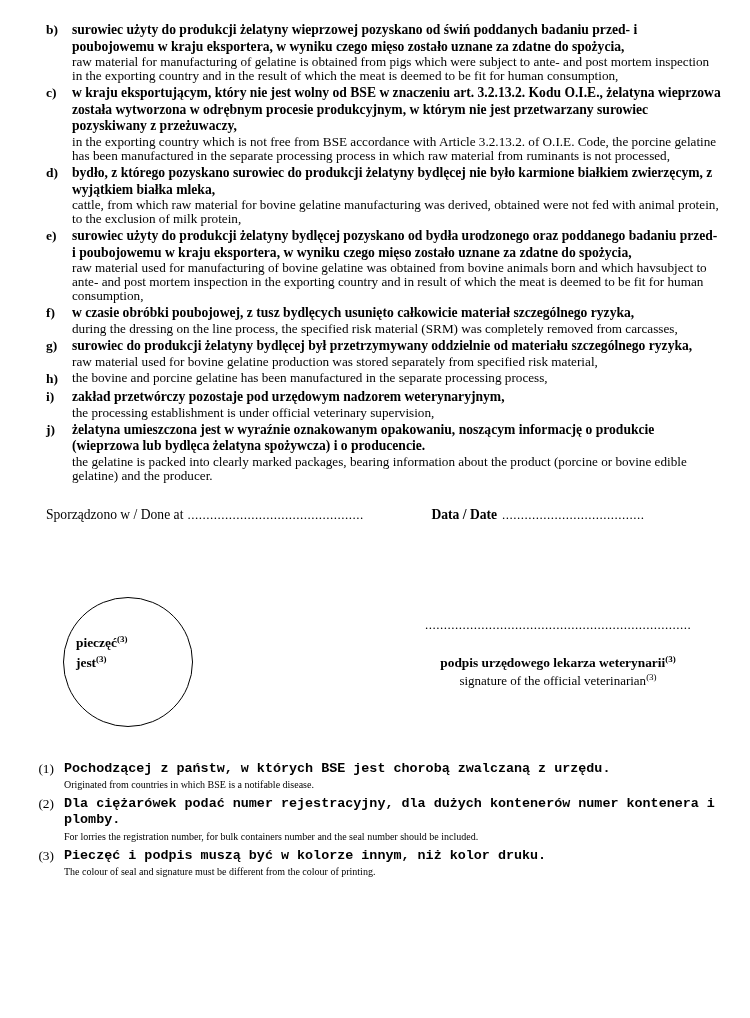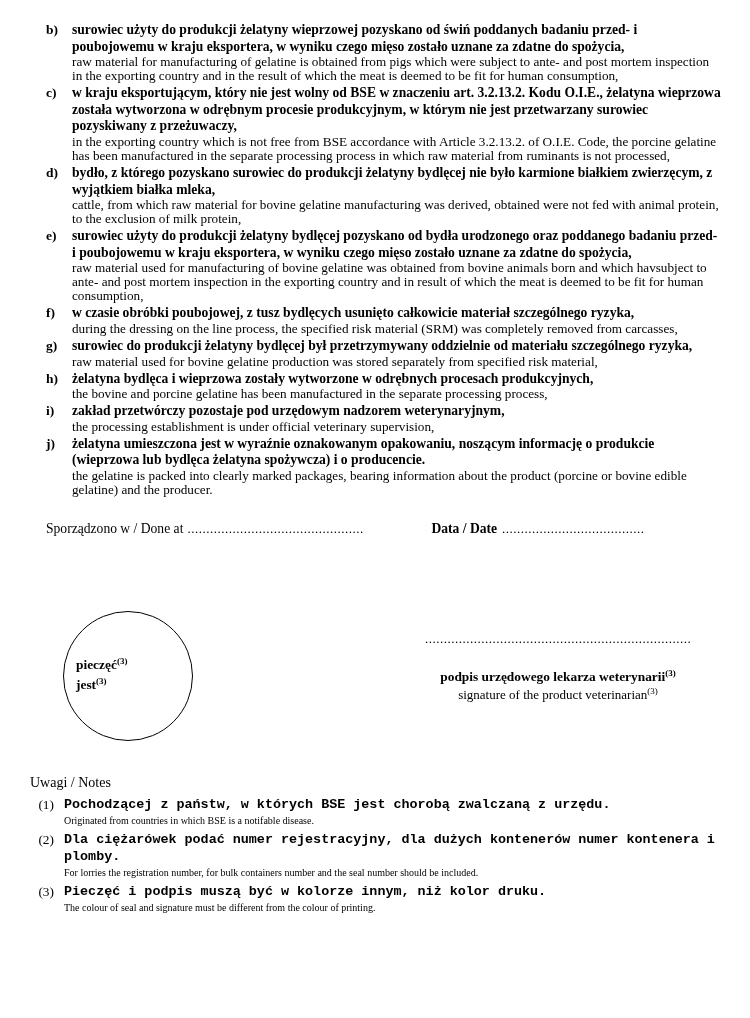--- a/index.html
+++ b/index.html
@@ -104,21 +104,21 @@
     left: 63px;
     top: 10px;
     width: 128px;
     height: 128px;
     border: 1px solid #000;
     border-radius: 50%;
   }
   .seal-text {
     position: absolute;
     left: 76px;
-    top: 52px;
+    top: 44px;
     font-size: 13.4px;
     font-weight: bold;
     line-height: 16px;
   }
   .seal-text .sup {
     font-size: 9px;
     vertical-align: super;
     font-weight: bold;
   }
   .seal-text .seal-en {
@@ -239,21 +239,20 @@
       <div class="clause-marker">g)</div>
       <div class="clause-body">
         <div class="pl">surowiec do produkcji żelatyny bydlęcej był przetrzymywany oddzielnie od materiału szczególnego ryzyka,</div>
         <div class="en"> raw material used for bovine gelatine production was stored separately from specified risk material,</div>
       </div>
     </div>
 
     <div class="clause">
       <div class="clause-marker">h)</div>
       <div class="clause-body">
-        <div class="pl">żelatyna bydlęca i wieprzowa zostały wytworzone w odrębnych procesach produkcyjnych,</div>
         <div class="en">the bovine and porcine gelatine has been manufactured in the separate processing process,</div>
       </div>
     </div>
 
     <div class="clause">
       <div class="clause-marker">i)</div>
       <div class="clause-body">
         <div class="pl">zakład przetwórczy pozostaje pod urzędowym nadzorem weterynaryjnym,</div>
         <div class="en">the processing establishment is under official veterinary supervision,</div>
       </div>
@@ -279,26 +278,25 @@
   <div class="sig-area">
     <div class="seal-circle"></div>
     <div class="seal-text">
       <span>pieczęć</span><span class="sup">(3)</span>
       <span class="seal-en"><span>jest</span><span class="sup">(3)</span></span>
     </div>
 
     <div class="sig-block">
       <span class="sig-dots">.......................................................................</span>
       <div class="sig-pl"><span>podpis urzędowego lekarza weterynarii</span><span class="sup">(3)</span></div>
-      <div class="sig-en"><span>signature of the product veterinarian</span><span class="sup">(3)</span></div>
+      <div class="sig-en"><span>signature of the official veterinarian</span><span class="sup">(3)</span></div>
     </div>
   </div>
 
   <div class="notes">
-    <div class="notes-title">Uwagi / Notes</div>
 
     <div class="note">
       <div class="note-marker">(1)</div>
       <div class="note-body">
         <div class="note-pl">Pochodzącej z państw, w których BSE jest chorobą zwalczaną z urzędu.</div>
         <div class="note-en">Originated from countries in which BSE is a notifable disease.</div>
       </div>
     </div>
 
     <div class="note">

